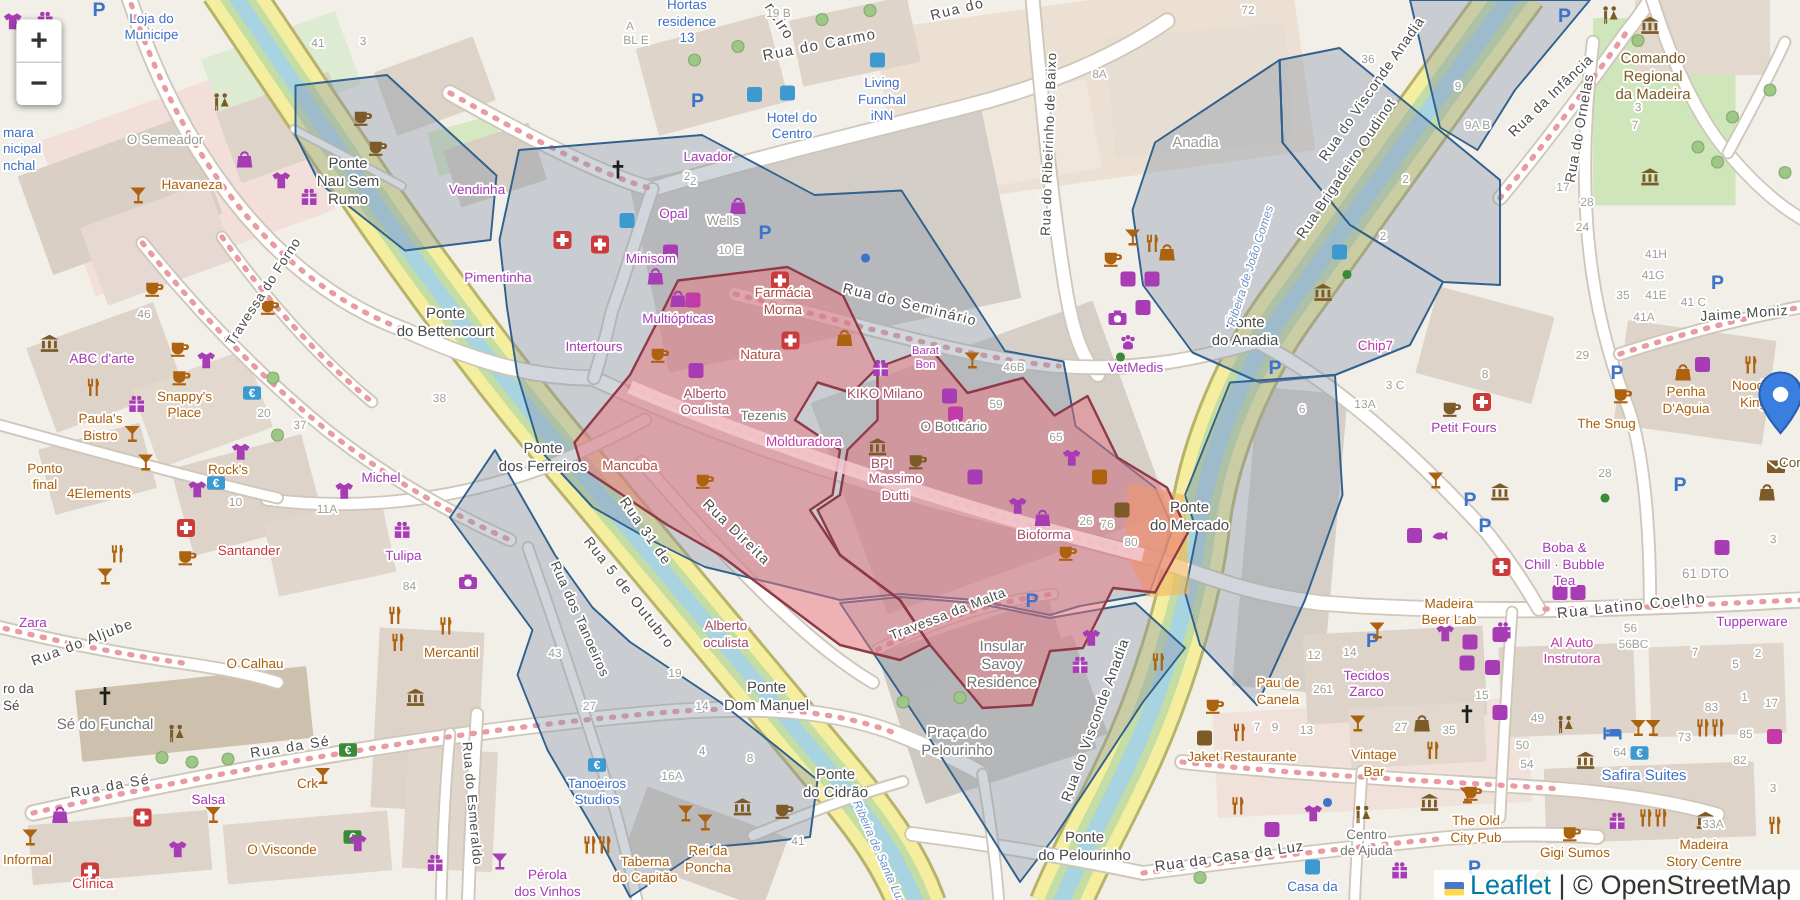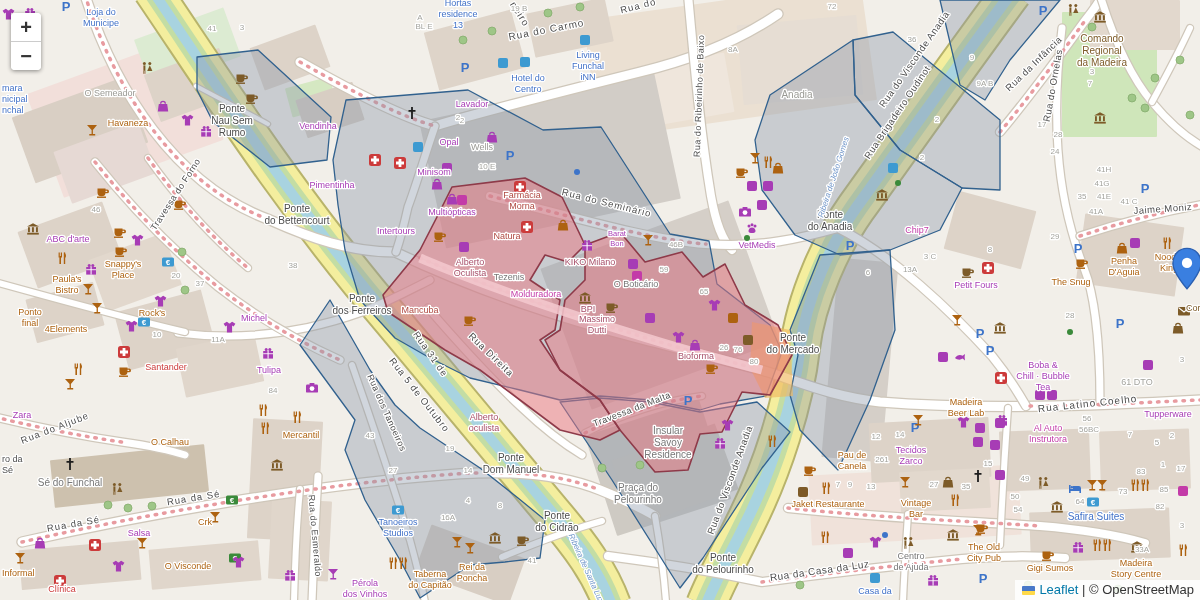--- a/index.html
+++ b/index.html
@@ -7,21 +7,21 @@
          font-family:"Liberation Sans",sans-serif;background:#f2efe9;}
   svg text{font-family:"Liberation Sans",sans-serif;}
   .zoomctl{position:absolute;left:11px;top:13px;width:30px;background:#fff;
            border-radius:4px;box-shadow:0 1px 4px rgba(0,0,0,.45);overflow:hidden;z-index:20;}
   .zbtn{display:block;width:30px;height:28px;line-height:28px;text-align:center;
         font-size:20px;font-weight:bold;color:#333;text-decoration:none;cursor:pointer;
         border-bottom:1px solid #ccc;background:#fff;}
   .zbtn:last-child{border-bottom:none;}
   .marker{position:absolute;left:1172px;top:246px;width:30px;height:46px;z-index:15;cursor:pointer;}
   .attrib{position:absolute;right:0;bottom:0;height:20px;line-height:20px;z-index:20;
-          background:rgba(255,255,255,.85);padding:0 6px 0 7px;font-size:13px;color:#333;}
+          background:rgba(255,255,255,.85);padding:0 6px 0 7px;font-size:18px;color:#333;}
   .attrib a{text-decoration:none;}
   .lflink{color:#0078a8;}
   .osmlink{color:#333;}
   .flag{display:inline-block;width:13px;height:9px;margin-right:4px;vertical-align:-1px;
         background:linear-gradient(#4878c8 50%,#ffd948 50%);border-radius:1px;}
 </style>
 </head>
 <body>
 
 <div class="stage">

